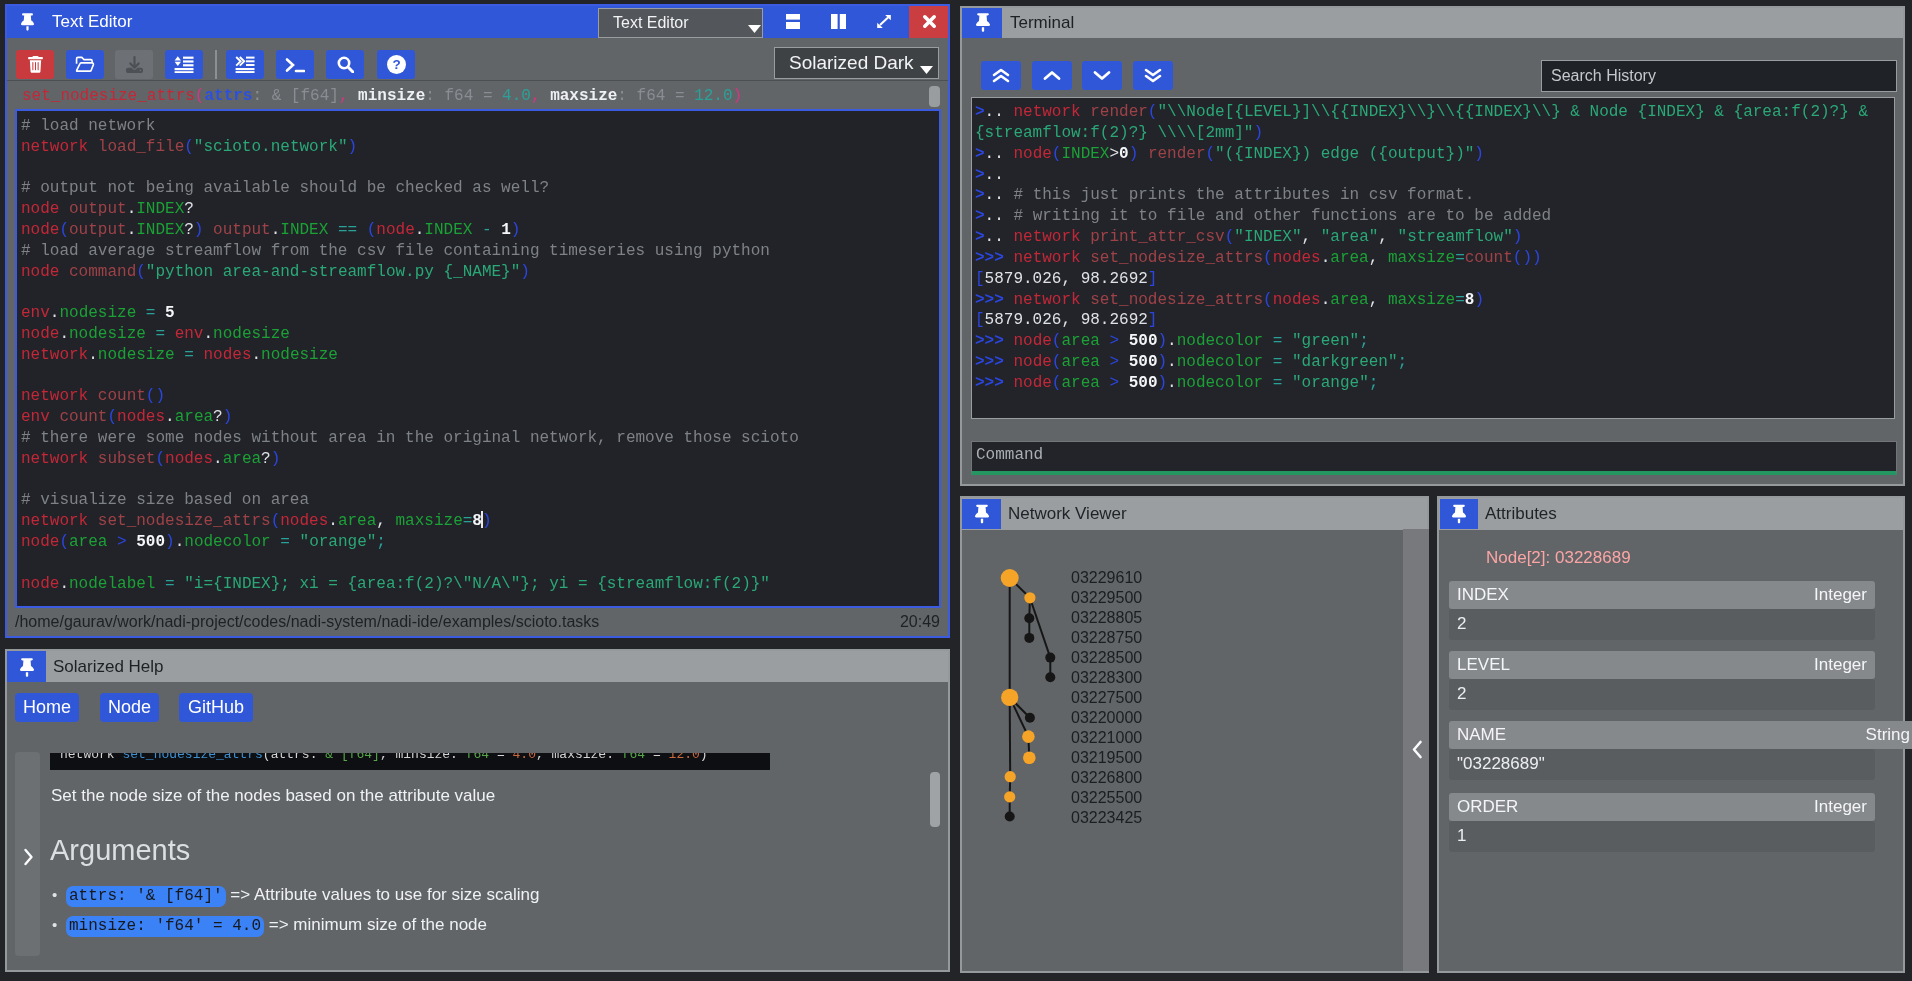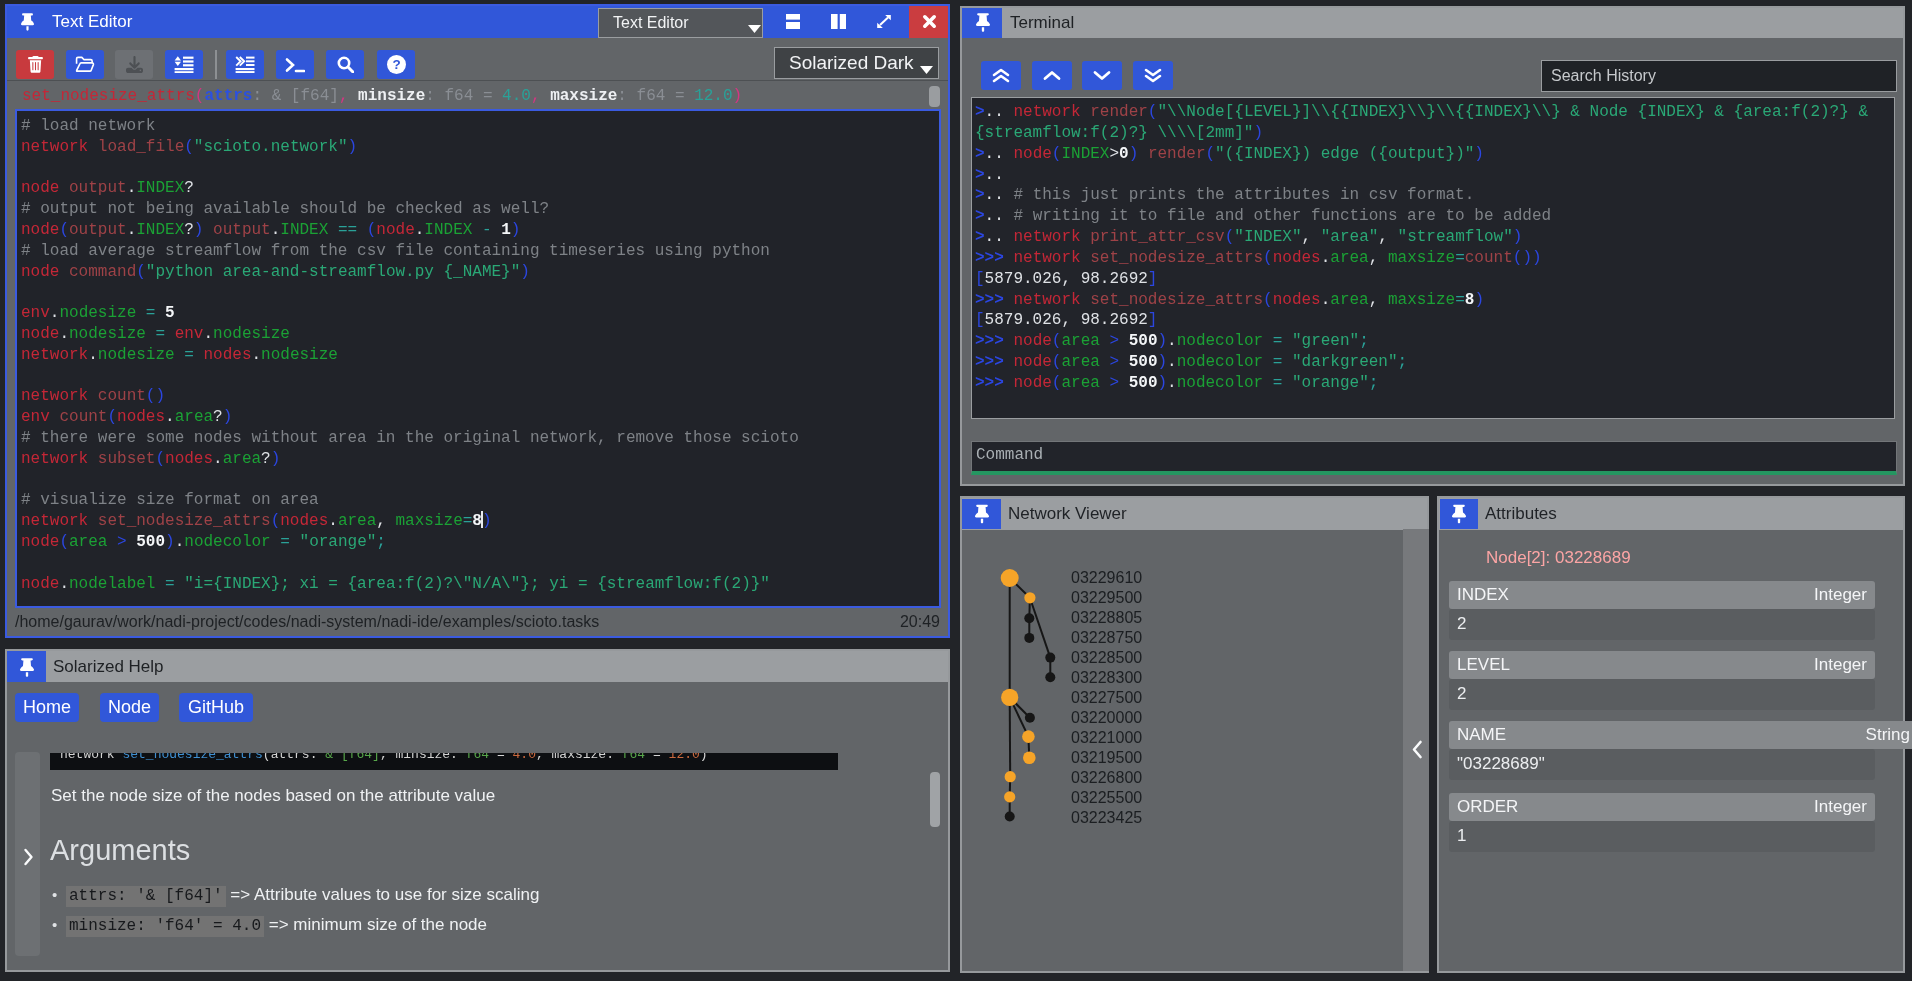--- a/index.html
+++ b/index.html
@@ -11,21 +11,21 @@
   .kw{color:#c42737}.fn{color:#9e4247}.p{color:#2b46e0}.s{color:#2aa876}
   .g{color:#1ba135}.t{color:#2aa198}.c{color:#7e8287}.w{color:#dfe2e6}
   .n{color:#f4f6f8;font-weight:bold}.pb{color:#2b46e0;font-weight:bold}
   .mg{color:#d33682}.gy{color:#8a8e94}.wb{color:#eef0f3;font-weight:bold}
   .bl{color:#2b50e0;font-weight:bold}
   .cursor{display:inline-block;width:2px;height:17px;background:#e8eaee;vertical-align:-3px;margin:0 -1px;}
   .codeline{white-space:pre;}
   .fh-btn{background:#3157d9;color:#fff;font-size:18px;text-align:center;line-height:29px;border-radius:4px;}
   .helprow{color:#eff1f3;font-size:17px;line-height:23px;white-space:pre;}
   .bdot{display:inline-block;width:14px;color:#dfe2e5;font-size:15px;}
-  .chip{background:#737373;color:#17191c;font-size:16px;padding:1px 3px 2px 3px;border-radius:0;}
+  .chip{background:#3b82f6;color:#17191c;font-size:16px;padding:1px 3px 2px 3px;border-radius:7px;}
   .chevbtn{width:40px;height:29px;background:#3157d9;border-radius:3px;display:flex;align-items:center;justify-content:center;}
   .btn{display:flex;align-items:center;justify-content:center;}
   .arow{left:1449px;width:426px;height:28px;background:#86898c;color:#f4f5f7;font-size:17px;line-height:28px;border-radius:3px;}
   .arow .an{position:absolute;left:8px;}
   .arow .at{position:absolute;right:8px;}
   .avalue{left:1449px;width:426px;height:31px;background:#5a5d60;color:#eceef0;font-size:17px;line-height:29px;padding-left:8px;box-sizing:border-box;border-radius:3px;}
 </style>
 </head>
 <body>
 <div id="root">
@@ -142,36 +142,36 @@
 
 <div class="abs" style="left:7px;top:80px;width:941px;height:29px;background:#626568;border-top:1px solid #4d5053;box-sizing:border-box;"></div>
 <div class="abs mono codeline" id="sigline" style="left:22px;top:82px;height:29px;line-height:29px;font-size:16px;"><span class="kw">set_nodesize_attrs</span><span class="mg">(</span><span class="bl">attrs</span><span class="gy">: &amp; [f64]</span><span class="mg">,</span><span class="wb"> minsize</span><span class="gy">: f64 = </span><span class="t">4.0</span><span class="mg">,</span><span class="wb"> maxsize</span><span class="gy">: f64 = </span><span class="t">12.0</span><span class="mg">)</span></div>
 <div class="abs" style="left:929px;top:86px;width:11px;height:21px;background:#9a9da0;border-radius:4px;"></div>
 
 <div class="abs" style="left:15px;top:109px;width:926px;height:499px;background:#212329;border:2px solid #3b5be0;box-sizing:border-box;"></div>
 <div class="abs mono" id="edcode" style="left:21px;top:116px;font-size:16px;line-height:20.8px;">
 <div class="codeline"><span class="c"># load network</span></div>
 <div class="codeline"><span class="kw">network</span> <span class="fn">load_file</span><span class="p">(</span><span class="s">"scioto.network"</span><span class="p">)</span></div>
 <div class="codeline">&nbsp;</div>
+<div class="codeline"><span class="c"># output not being available should be checked as well?</span></div>
 <div class="codeline"><span class="kw">node</span> <span class="fn">output</span><span class="w">.</span><span class="g">INDEX</span><span class="w">?</span></div>
-<div class="codeline"><span class="c"># output not being available should be checked as well?</span></div>
 <div class="codeline"><span class="kw">node</span><span class="p">(</span><span class="fn">output</span><span class="w">.</span><span class="g">INDEX</span><span class="w">?</span><span class="p">)</span> <span class="fn">output</span><span class="w">.</span><span class="g">INDEX</span> <span class="t">==</span> <span class="p">(</span><span class="kw">node</span><span class="w">.</span><span class="g">INDEX</span> <span class="t">-</span> <span class="n">1</span><span class="p">)</span></div>
 <div class="codeline"><span class="c"># load average streamflow from the csv file containing timeseries using python</span></div>
 <div class="codeline"><span class="kw">node</span> <span class="fn">command</span><span class="p">(</span><span class="s">"python area-and-streamflow.py {_NAME}"</span><span class="p">)</span></div>
 <div class="codeline">&nbsp;</div>
 <div class="codeline"><span class="kw">env</span><span class="w">.</span><span class="g">nodesize</span> <span class="t">=</span> <span class="n">5</span></div>
 <div class="codeline"><span class="kw">node</span><span class="w">.</span><span class="g">nodesize</span> <span class="t">=</span> <span class="kw">env</span><span class="w">.</span><span class="g">nodesize</span></div>
 <div class="codeline"><span class="kw">network</span><span class="w">.</span><span class="g">nodesize</span> <span class="t">=</span> <span class="kw">nodes</span><span class="w">.</span><span class="g">nodesize</span></div>
 <div class="codeline">&nbsp;</div>
 <div class="codeline"><span class="kw">network</span> <span class="fn">count</span><span class="p">()</span></div>
 <div class="codeline"><span class="kw">env</span> <span class="fn">count</span><span class="p">(</span><span class="kw">nodes</span><span class="w">.</span><span class="g">area</span><span class="w">?</span><span class="p">)</span></div>
 <div class="codeline"><span class="c"># there were some nodes without area in the original network, remove those scioto</span></div>
 <div class="codeline"><span class="kw">network</span> <span class="fn">subset</span><span class="p">(</span><span class="kw">nodes</span><span class="w">.</span><span class="g">area</span><span class="w">?</span><span class="p">)</span></div>
 <div class="codeline">&nbsp;</div>
-<div class="codeline"><span class="c"># visualize size format on area</span></div>
+<div class="codeline"><span class="c"># visualize size based on area</span></div>
 <div class="codeline"><span class="kw">network</span> <span class="fn">set_nodesize_attrs</span><span class="p">(</span><span class="kw">nodes</span><span class="w">.</span><span class="g">area</span><span class="w">,</span> <span class="g">maxsize</span><span class="t">=</span><span class="n">8</span><span class="cursor"></span><span class="p">)</span></div>
 <div class="codeline"><span class="kw">node</span><span class="p">(</span><span class="g">area</span> <span class="p">&gt;</span> <span class="n">500</span><span class="p">)</span><span class="w">.</span><span class="g">nodecolor</span> <span class="t">=</span> <span class="s">"orange"</span><span class="t">;</span></div>
 <div class="codeline">&nbsp;</div>
 <div class="codeline"><span class="kw">node</span><span class="w">.</span><span class="g">nodelabel</span> <span class="t">=</span> <span class="s">"i={INDEX}; xi = {area:f(2)?\"N/A\"}; yi = {streamflow:f(2)}"</span></div>
 </div>
 
 <div class="abs" style="left:15px;top:608px;width:926px;height:28px;line-height:28px;color:#1e2124;font-size:16px;">/home/gaurav/work/nadi-project/codes/nadi-system/nadi-ide/examples/scioto.tasks</div>
 <div class="abs" style="left:840px;top:608px;width:100px;height:28px;line-height:28px;color:#1e2124;font-size:16px;text-align:right;">20:49</div>
 
 <div class="abs" style="left:5px;top:649px;width:945px;height:323px;background:#626568;border:2px solid #96999c;box-sizing:border-box;"></div>
@@ -183,21 +183,21 @@
 <div class="abs" style="left:53px;top:651px;height:31px;line-height:31px;color:#1e2124;font-size:17px;">Solarized Help</div>
 <div class="abs fh-btn" style="left:15px;top:693px;width:64px;height:29px;">Home</div>
 <div class="abs fh-btn" style="left:100px;top:693px;width:59px;height:29px;">Node</div>
 <div class="abs fh-btn" style="left:179px;top:693px;width:74px;height:29px;">GitHub</div>
 
 <div class="abs" style="left:15px;top:752px;width:25px;height:204px;background:#6d7073;border-radius:4px;"></div>
 <div class="abs" style="left:23px;top:848px;width:11px;height:18px;"><svg width="11" height="18" viewBox="0 0 11 18">
         <path d="M2.5 2 L8.5 9 L2.5 16" fill="none" stroke="#fafbfc" stroke-width="2.4" stroke-linecap="round" stroke-linejoin="round"></path>
       </svg></div>
 
-<div class="abs" style="left:50px;top:753px;width:788px;height:17px;background:#0d0f12;overflow:hidden;">
+<div class="abs" style="left:50px;top:753px;width:720px;height:17px;background:#0d0f12;overflow:hidden;">
   <div class="mono codeline" style="position:absolute;left:10px;top:-7px;font-size:13px;line-height:17px;"><span style="color:#d4d4d4">network </span><span style="color:#3f8fd0">set_nodesize_attrs</span><span style="color:#d4d4d4">(attrs: </span><span style="color:#57a64a">&amp; [f64]</span><span style="color:#d4d4d4">, minsize: </span><span style="color:#57a64a">f64</span><span style="color:#d4d4d4"> = </span><span style="color:#c9683d">4.0</span><span style="color:#d4d4d4">, maxsize: </span><span style="color:#57a64a">f64</span><span style="color:#d4d4d4"> = </span><span style="color:#c9683d">12.0</span><span style="color:#d4d4d4">)</span></div>
 </div>
 <div class="abs" style="left:51px;top:786px;color:#eff1f3;font-size:17px;">Set the node size of the nodes based on the attribute value</div>
 <div class="abs" style="left:50px;top:834px;color:#dcdfe2;font-size:29px;line-height:32px;">Arguments</div>
 <div class="abs helprow" style="left:52px;top:883px;"><span class="bdot">•</span><span class="chip mono">attrs: '&amp; [f64]'</span> =&gt; Attribute values to use for size scaling</div>
 <div class="abs helprow" style="left:52px;top:913px;"><span class="bdot">•</span><span class="chip mono">minsize: 'f64' = 4.0</span> =&gt; minimum size of the node</div>
 <div class="abs helprow" style="left:52px;top:994px;"><span class="bdot">•</span><span class="chip mono">maxsize: 'f64' = 12.0</span> =&gt; maximum size of the node</div>
 
 <div class="abs" style="left:930px;top:772px;width:10px;height:55px;background:#a0a3a6;border-radius:4px;"></div>
 

